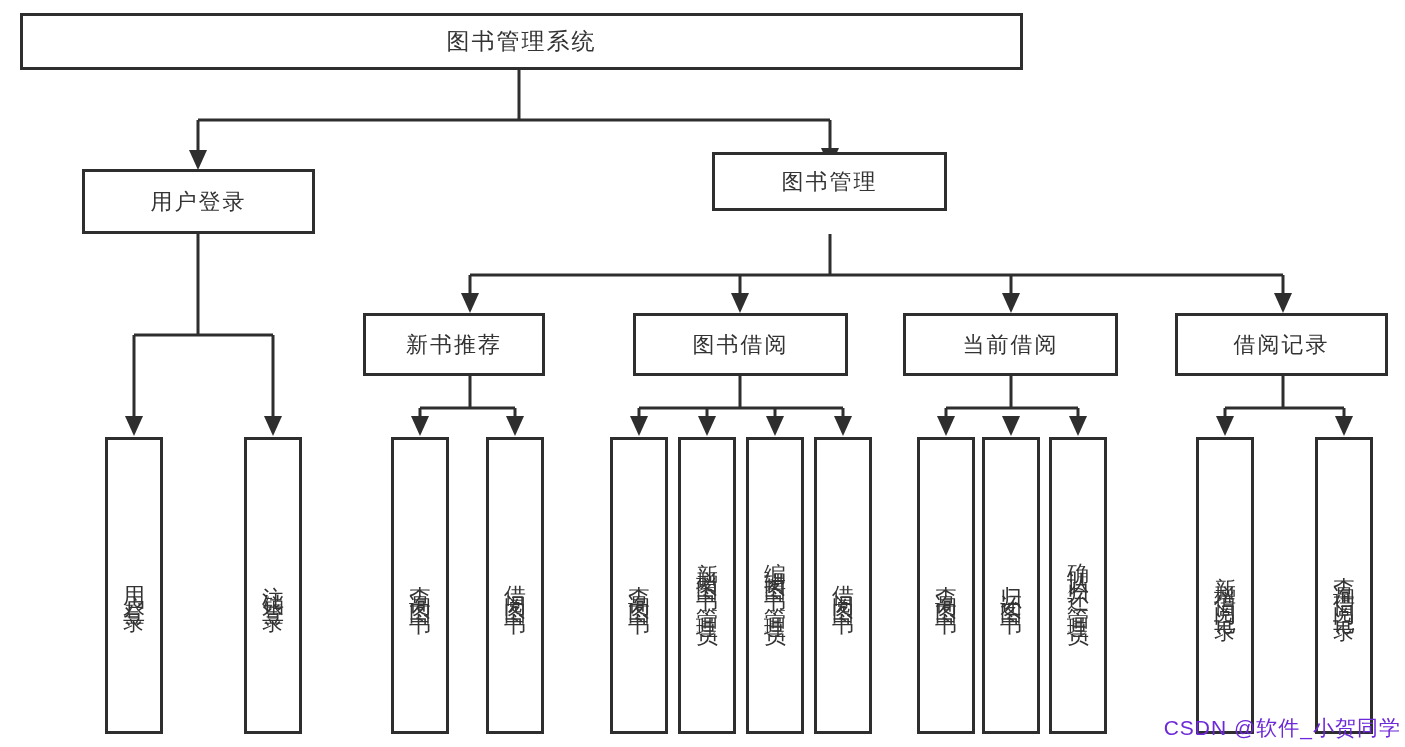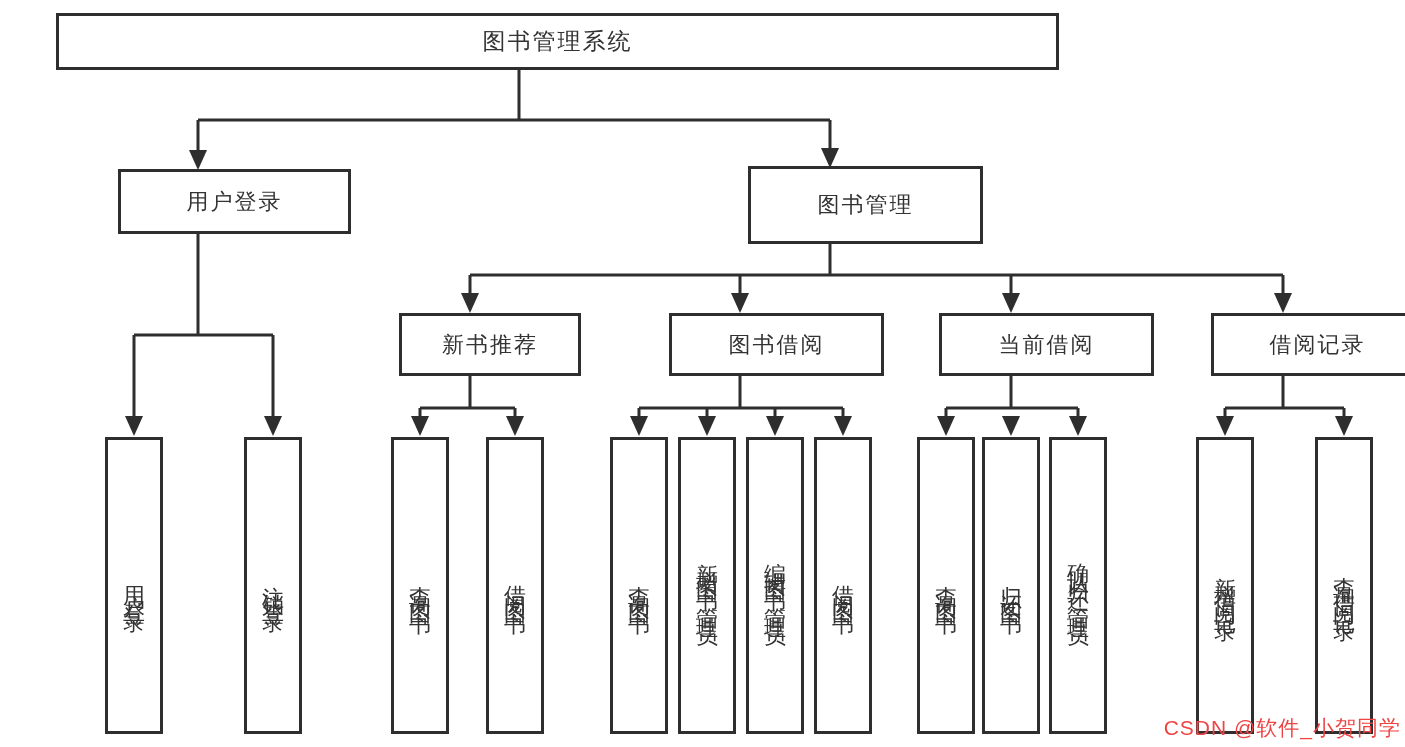--- a/index.html
+++ b/index.html
@@ -14,21 +14,20 @@
   .node{
     position:absolute;
     box-sizing:border-box;
     border:3px solid #2e2e2e;
     background:#ffffff;
     display:flex;align-items:center;justify-content:center;
     color:#333333;
     font-size:22px;
     letter-spacing:2px;
     white-space:nowrap;
-    margin-left:36px;
   }
   .node.top{font-size:23px;}
   .vnode{
     position:absolute;
     box-sizing:border-box;
     border:3px solid #2e2e2e;
     background:#ffffff;
     display:flex;align-items:center;justify-content:center;
     color:#333333;
   }
@@ -36,21 +35,21 @@
     writing-mode:vertical-rl;
     text-orientation:mixed;
     font-size:22px;
     letter-spacing:9px;
     color:#333333;
   }
   .watermark{
     position:absolute;
     right:4px;top:714px;
     font-size:21px;
-    color:#ef4444;
+    color:#6d28d9;
     letter-spacing:1px;
     white-space:nowrap;
   }
 </style>
 </head>
 <body>
 
 <div class="canvas">
 
   <svg class="connectors" viewBox="0 0 1405 747" xmlns="http://www.w3.org/2000/svg" aria-hidden="true">
@@ -81,21 +80,21 @@
       <polygon points="1002,416 1020,416 1011,436"></polygon>
       <polygon points="1069,416 1087,416 1078,436"></polygon>
       <polygon points="1216,416 1234,416 1225,436"></polygon>
       <polygon points="1335,416 1353,416 1344,436"></polygon>
     </g>
   </svg>
 
   <div class="node top" style="left:20px;top:13px;width:1003px;height:57px">图书管理系统</div>
 
   <div class="node" style="left:82px;top:169px;width:233px;height:65px">用户登录</div>
-  <div class="node" style="left:712px;top:166px;width:235px;height:78px">图书管理</div>
+  <div class="node" style="left:712px;top:152px;width:235px;height:59px">图书管理</div>
 
   <div class="node" style="left:363px;top:313px;width:182px;height:63px">新书推荐</div>
   <div class="node" style="left:903px;top:313px;width:215px;height:63px">当前借阅</div>
   <div class="node" style="left:633px;top:313px;width:215px;height:63px">图书借阅</div>
   <div class="node" style="left:1175px;top:313px;width:213px;height:63px">借阅记录</div>
 
   <div class="vnode" style="left:105px;top:437px;width:58px;height:297px">
     <span>用户登录</span>
   </div>
   <div class="vnode" style="left:244px;top:437px;width:58px;height:297px">

